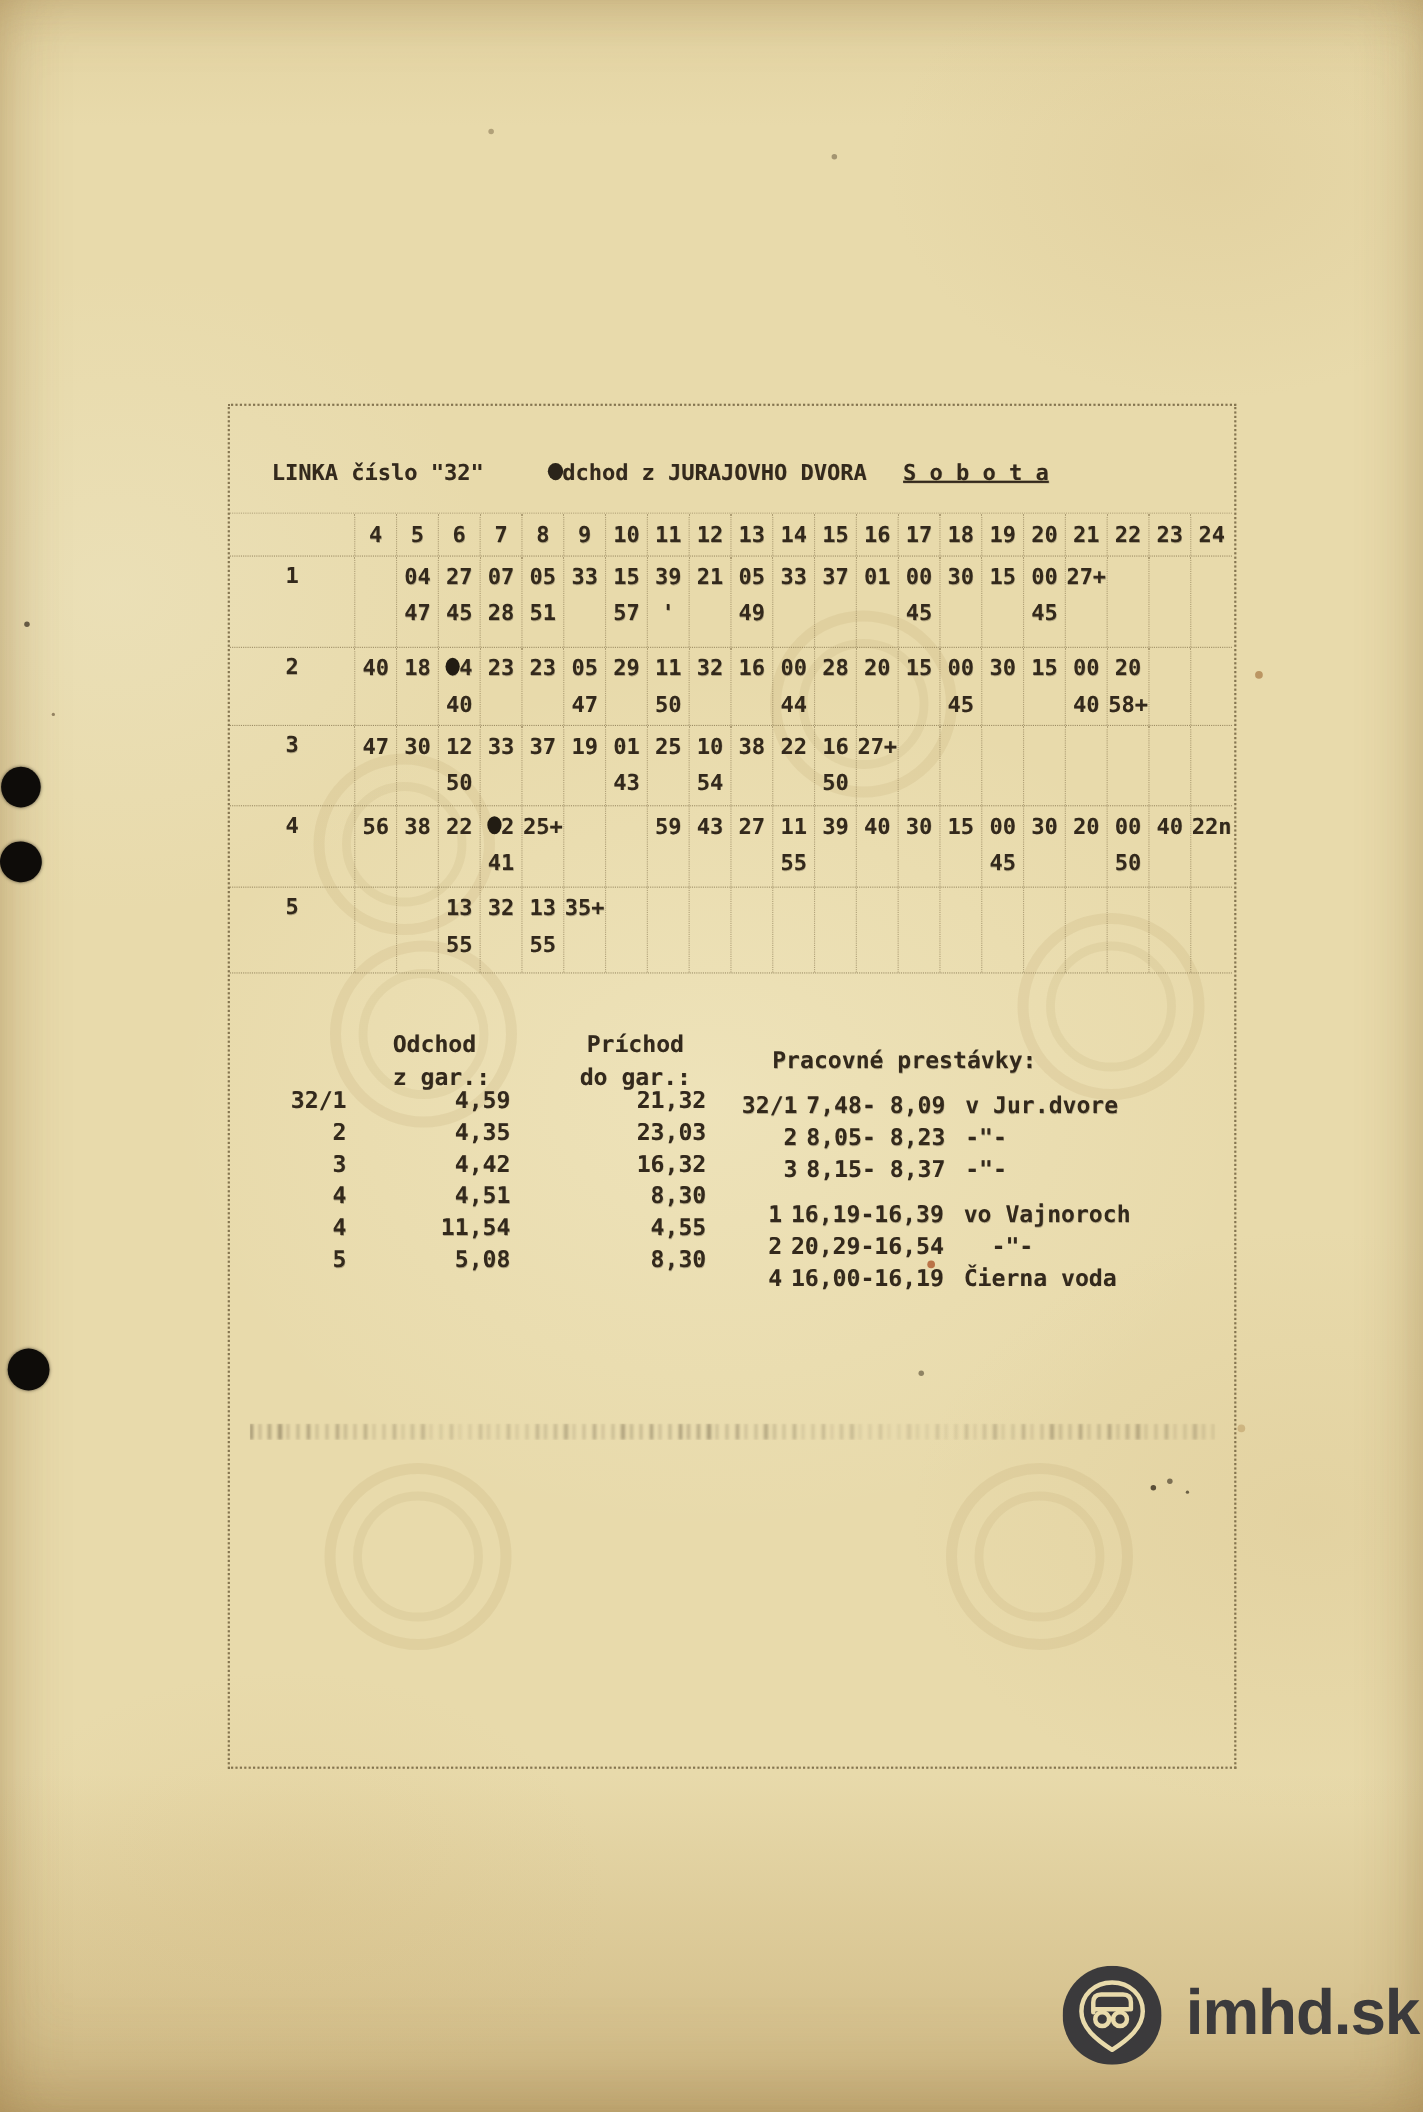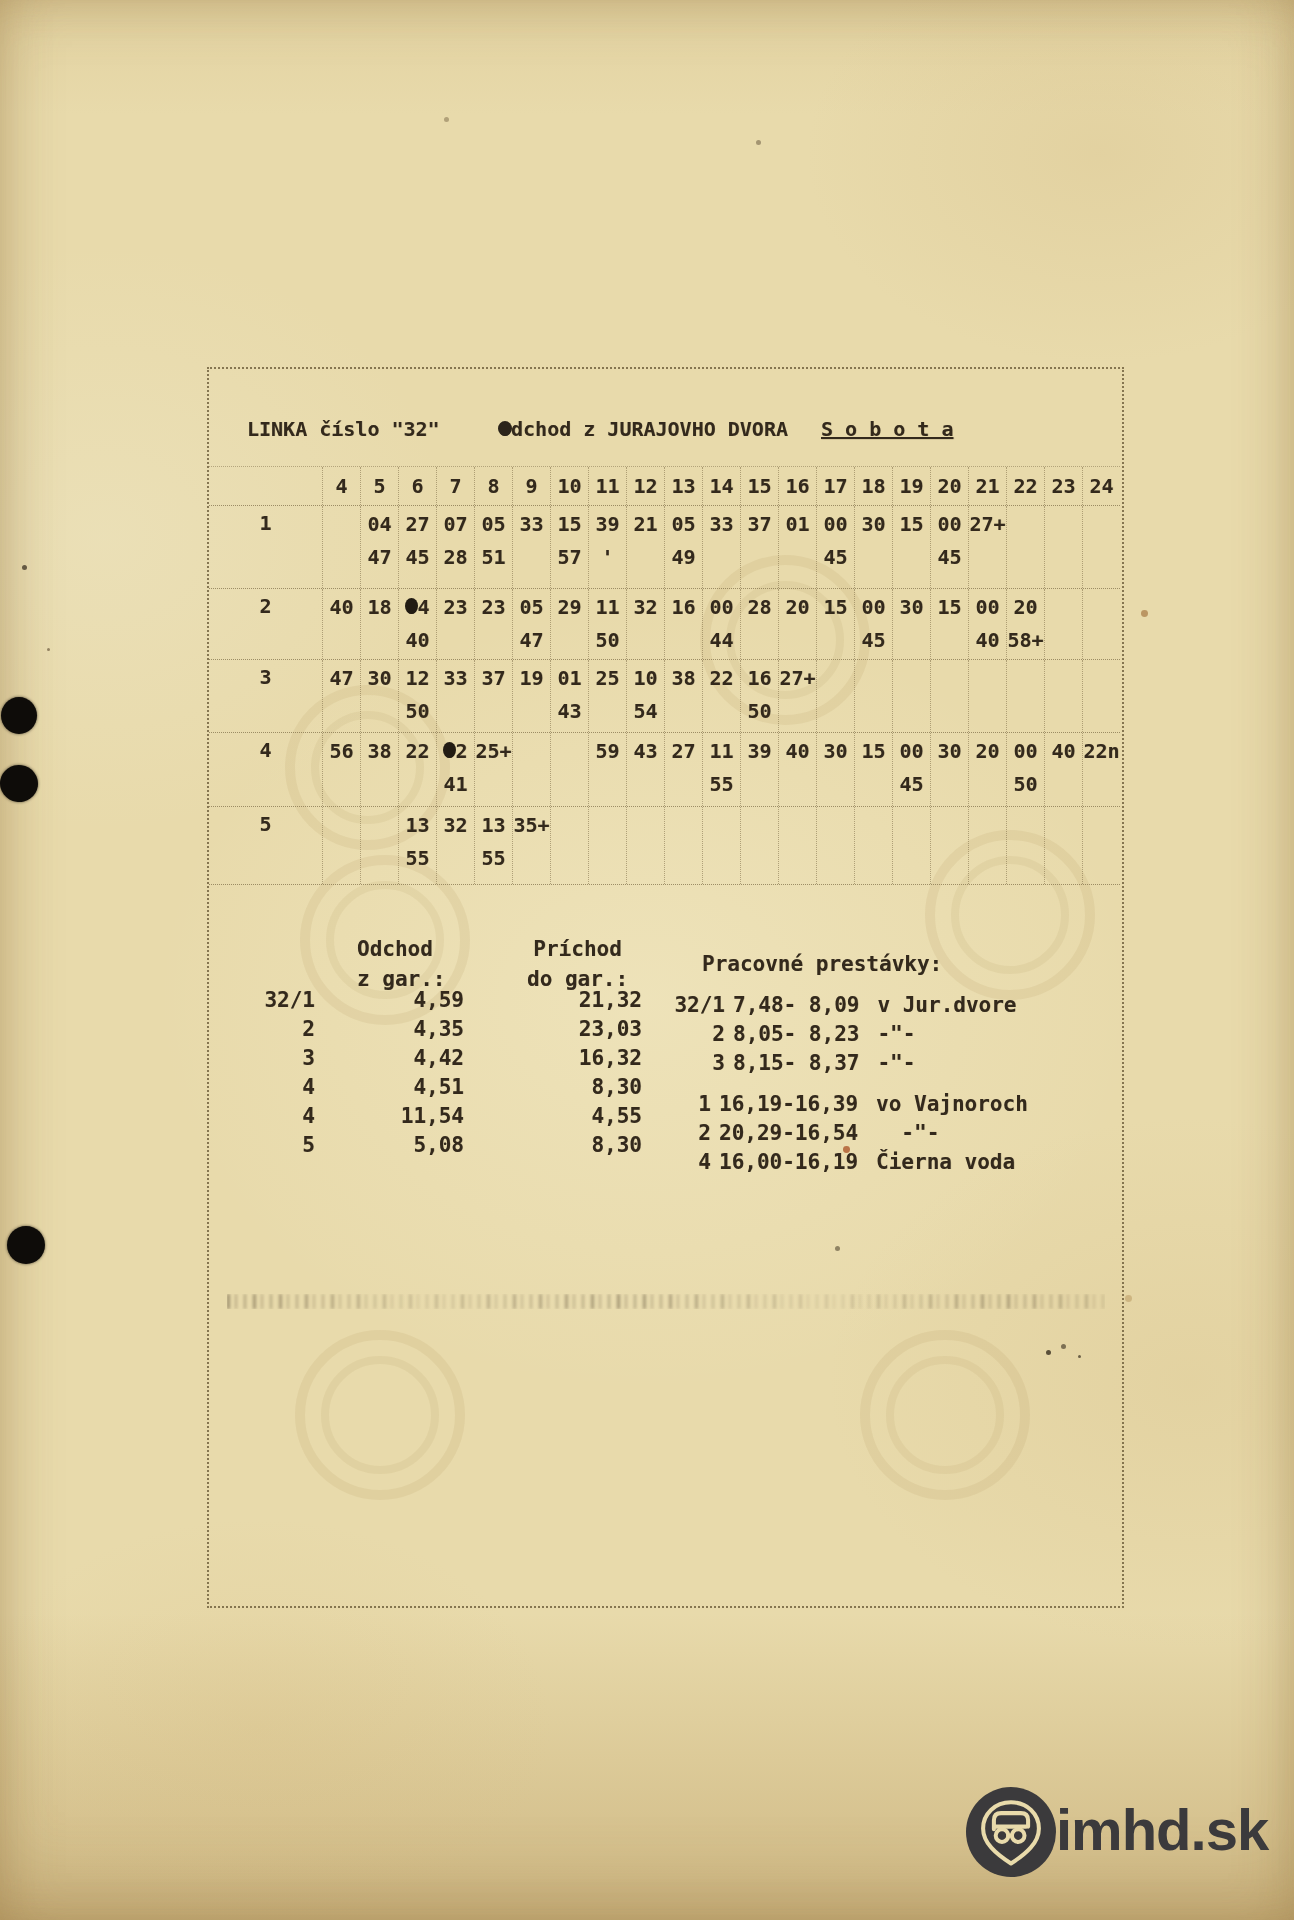--- a/index.html
+++ b/index.html
@@ -88,21 +88,21 @@
       845px 1148px 0 2px rgba(165,70,25,.7),
       1047px 1351px 0 1px rgba(55,45,30,.8),
       1062px 1345px 0 1px rgba(55,45,30,.6),
       1078px 1355px 0 0 rgba(55,45,30,.7),
       836px 1247px 0 1px rgba(70,58,38,.55),
       757px 141px 0 1px rgba(95,80,55,.5),
       445px 118px 0 1px rgba(110,92,60,.45),
       1127px 1297px 0 2px rgba(190,160,105,.6);
   }
   
-  .brand{position:absolute;left:966px;top:1786px;height:92px;display:flex;align-items:center;}
+  .brand{position:absolute;left:966px;top:1786px;height:92px;display:flex;align-items:center;gap:22px;}
   .brand-badge{width:90px;height:90px;flex:0 0 auto;}
   .brand-text{font-family:"Liberation Sans", sans-serif;font-weight:700;font-size:58px;letter-spacing:-1px;color:#3b3a3c;padding-bottom:6px;}
   .ink{text-shadow:0.4px 0.4px 0 rgba(51,41,28,.30);}
 </style>
 </head>
 <body>
 
 <div class="paper"></div>
 
 <div class="ghost" style="left:285px;top:685px;width:145px;height:145px;"></div>

